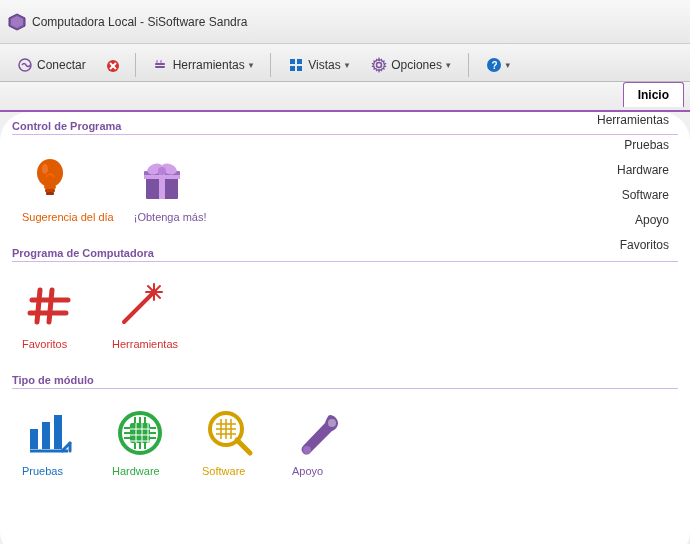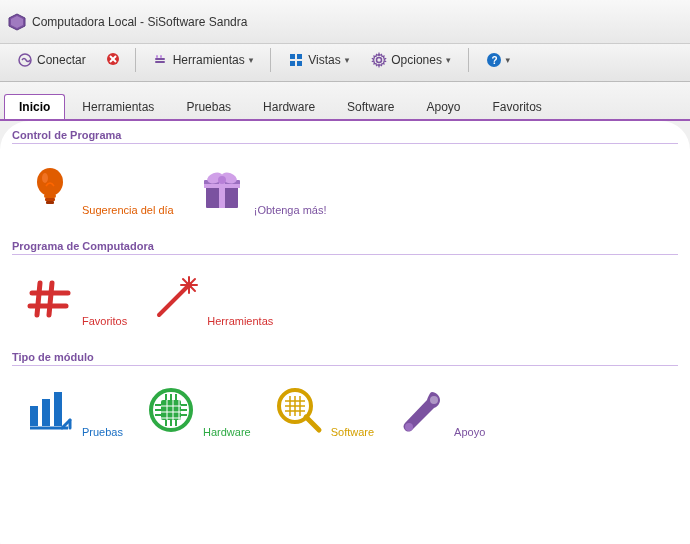--- a/index.html
+++ b/index.html
@@ -20,40 +20,41 @@
     #title-bar .title-text {
       font-size: 12px; color: #333;
     }
 
     
     #toolbar {
       background: linear-gradient(to bottom, #f5f5f5, #e5e5e5);
       border-bottom: 1px solid #bbb;
       padding: 4px 8px;
       display: flex;
-      align-items: flex-start;
+      align-items: flex-end;
       gap: 4px;
       height: 38px;
     }
     .toolbar-btn {
       display: flex; align-items: center; gap: 4px;
       padding: 3px 8px; border: 1px solid transparent; border-radius: 3px;
       cursor: pointer; background: transparent; font-size: 12px; color: #333;
     }
     .toolbar-separator { width: 1px; height: 24px; background: #bbb; margin: 0 4px; }
     .dropdown-arrow { font-size: 9px; color: #555; }
 
     
     #tab-bar {
       background: linear-gradient(to bottom, #f5f5f5, #ebebeb);
       border-bottom: 2px solid #9b59b6;
       display: flex;
       align-items: flex-end;
       padding: 0 4px;
-      height: 39px;
+      height: 30px;
+      flex-direction: column;
     }
     .tab {
       padding: 5px 14px;
       font-size: 12px;
       color: #333;
       cursor: pointer;
       border: 1px solid transparent;
       border-bottom: none;
       border-radius: 3px 3px 0 0;
       margin-right: 2px;
@@ -87,21 +88,21 @@
 
     .icon-grid {
       display: flex;
       flex-direction: row;
       gap: 20px;
       padding: 6px 10px 10px 10px;
       flex-wrap: wrap;
     }
 
     .icon-item {
-      display: flex; flex-direction: row; align-items: flex-end;
+      display: flex; flex-direction: column; align-items: flex-start;
       gap: 4px; cursor: pointer; min-width: 70px;
     }
     .icon-label {
       font-size: 11px; text-align: center;
     }
 
     
     .icon-svg { width: 56px; height: 56px; display: flex; align-items: center; justify-content: center; }
 
     

